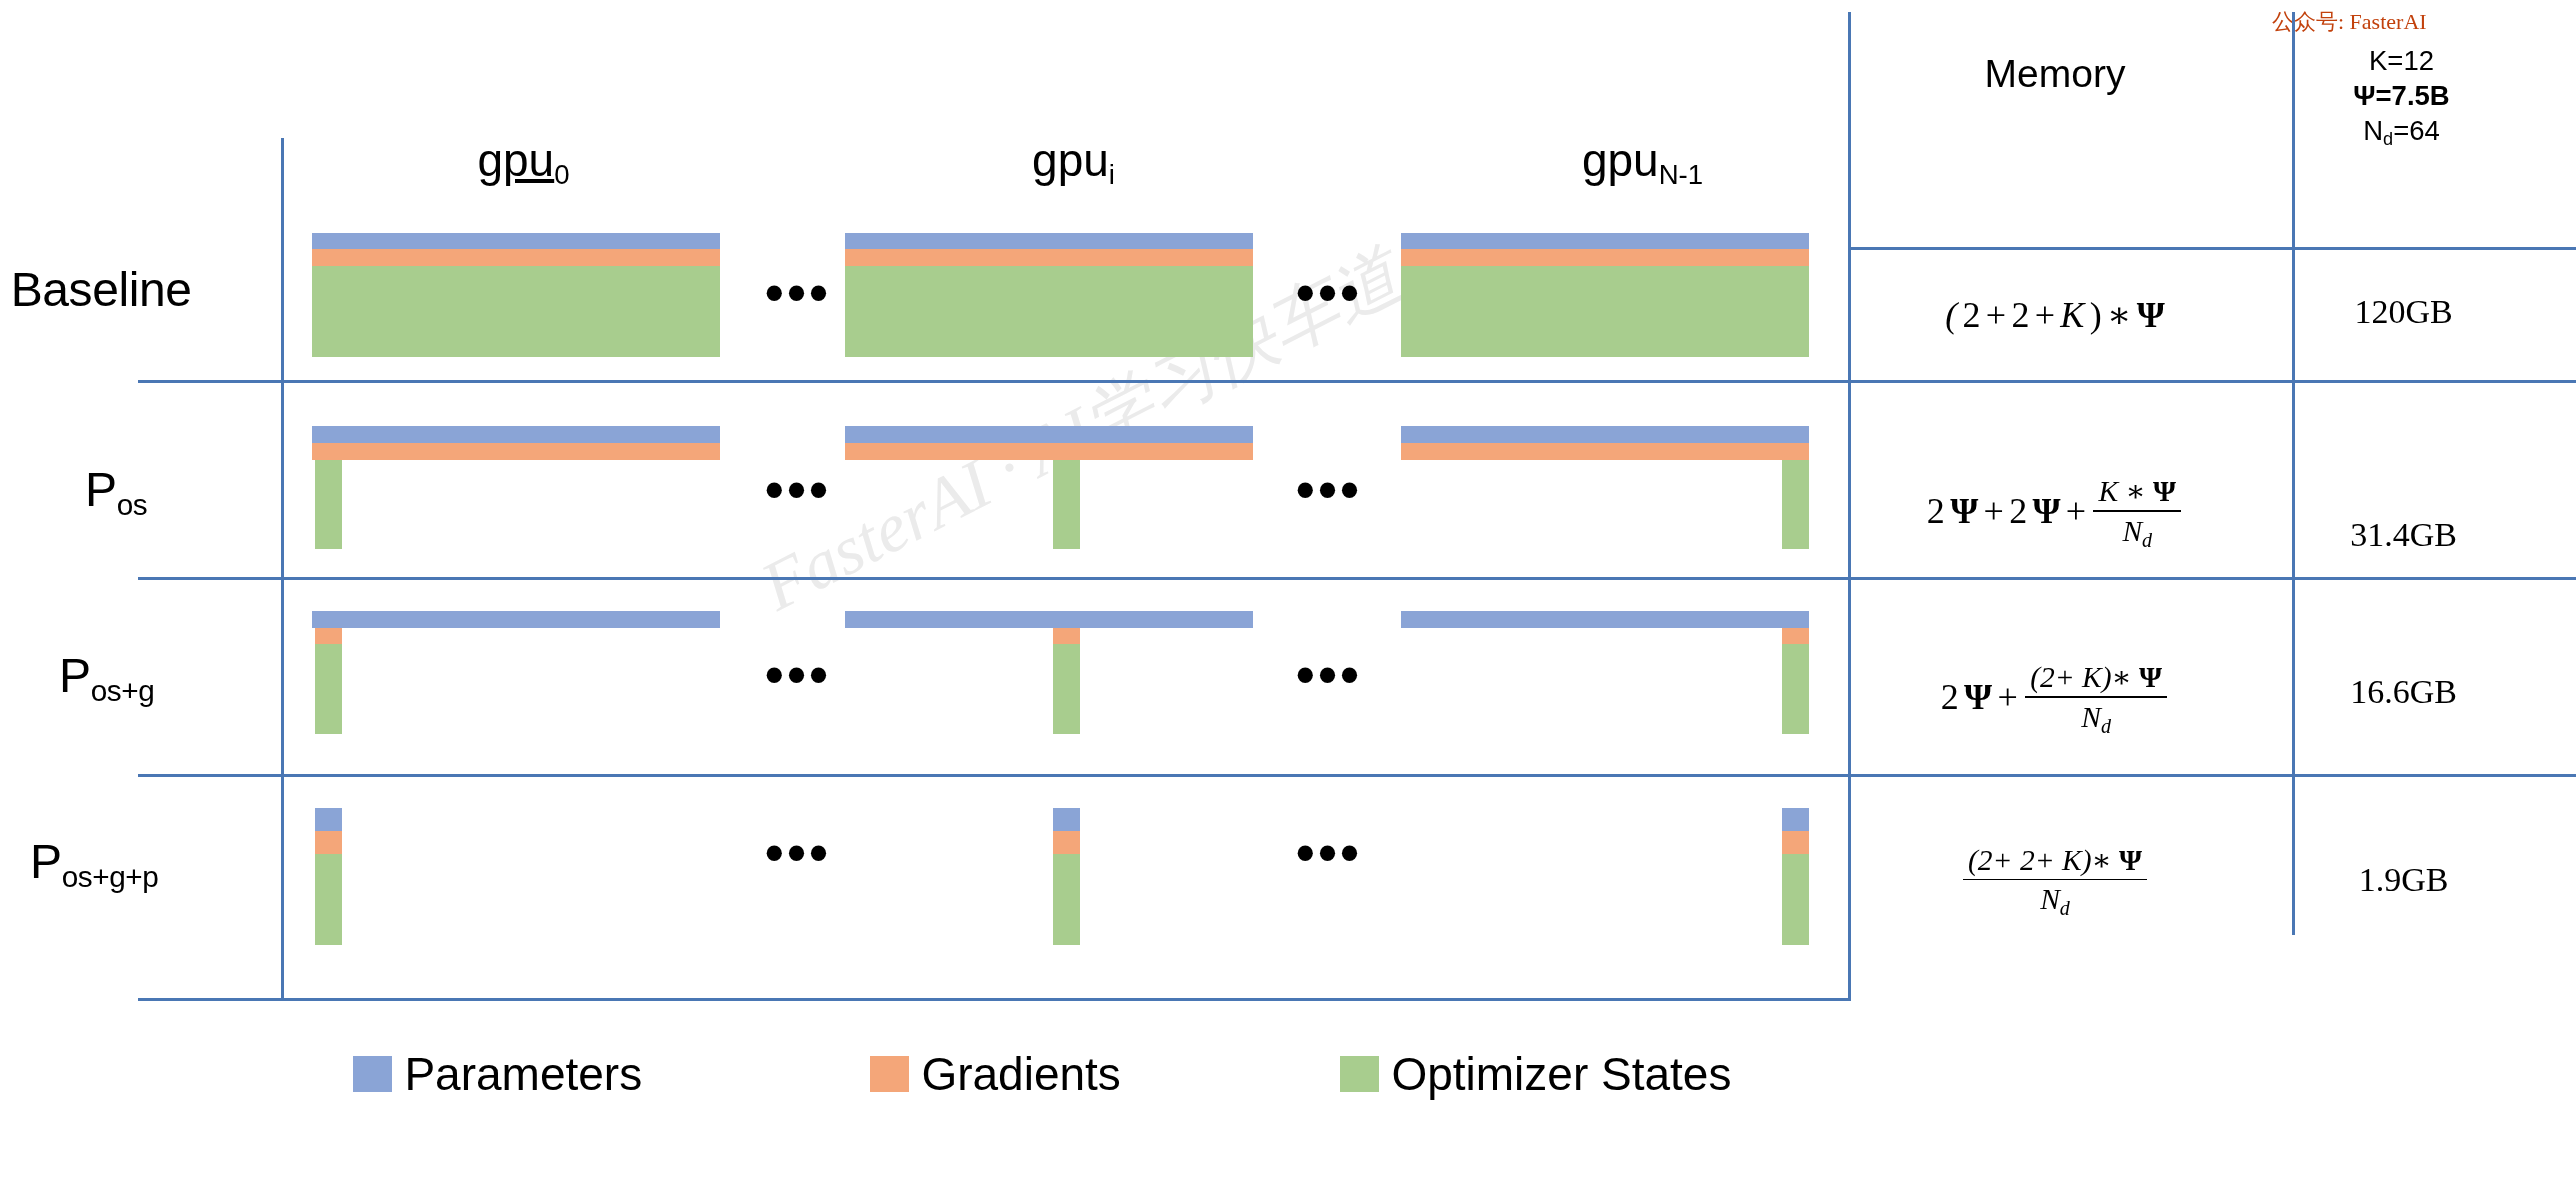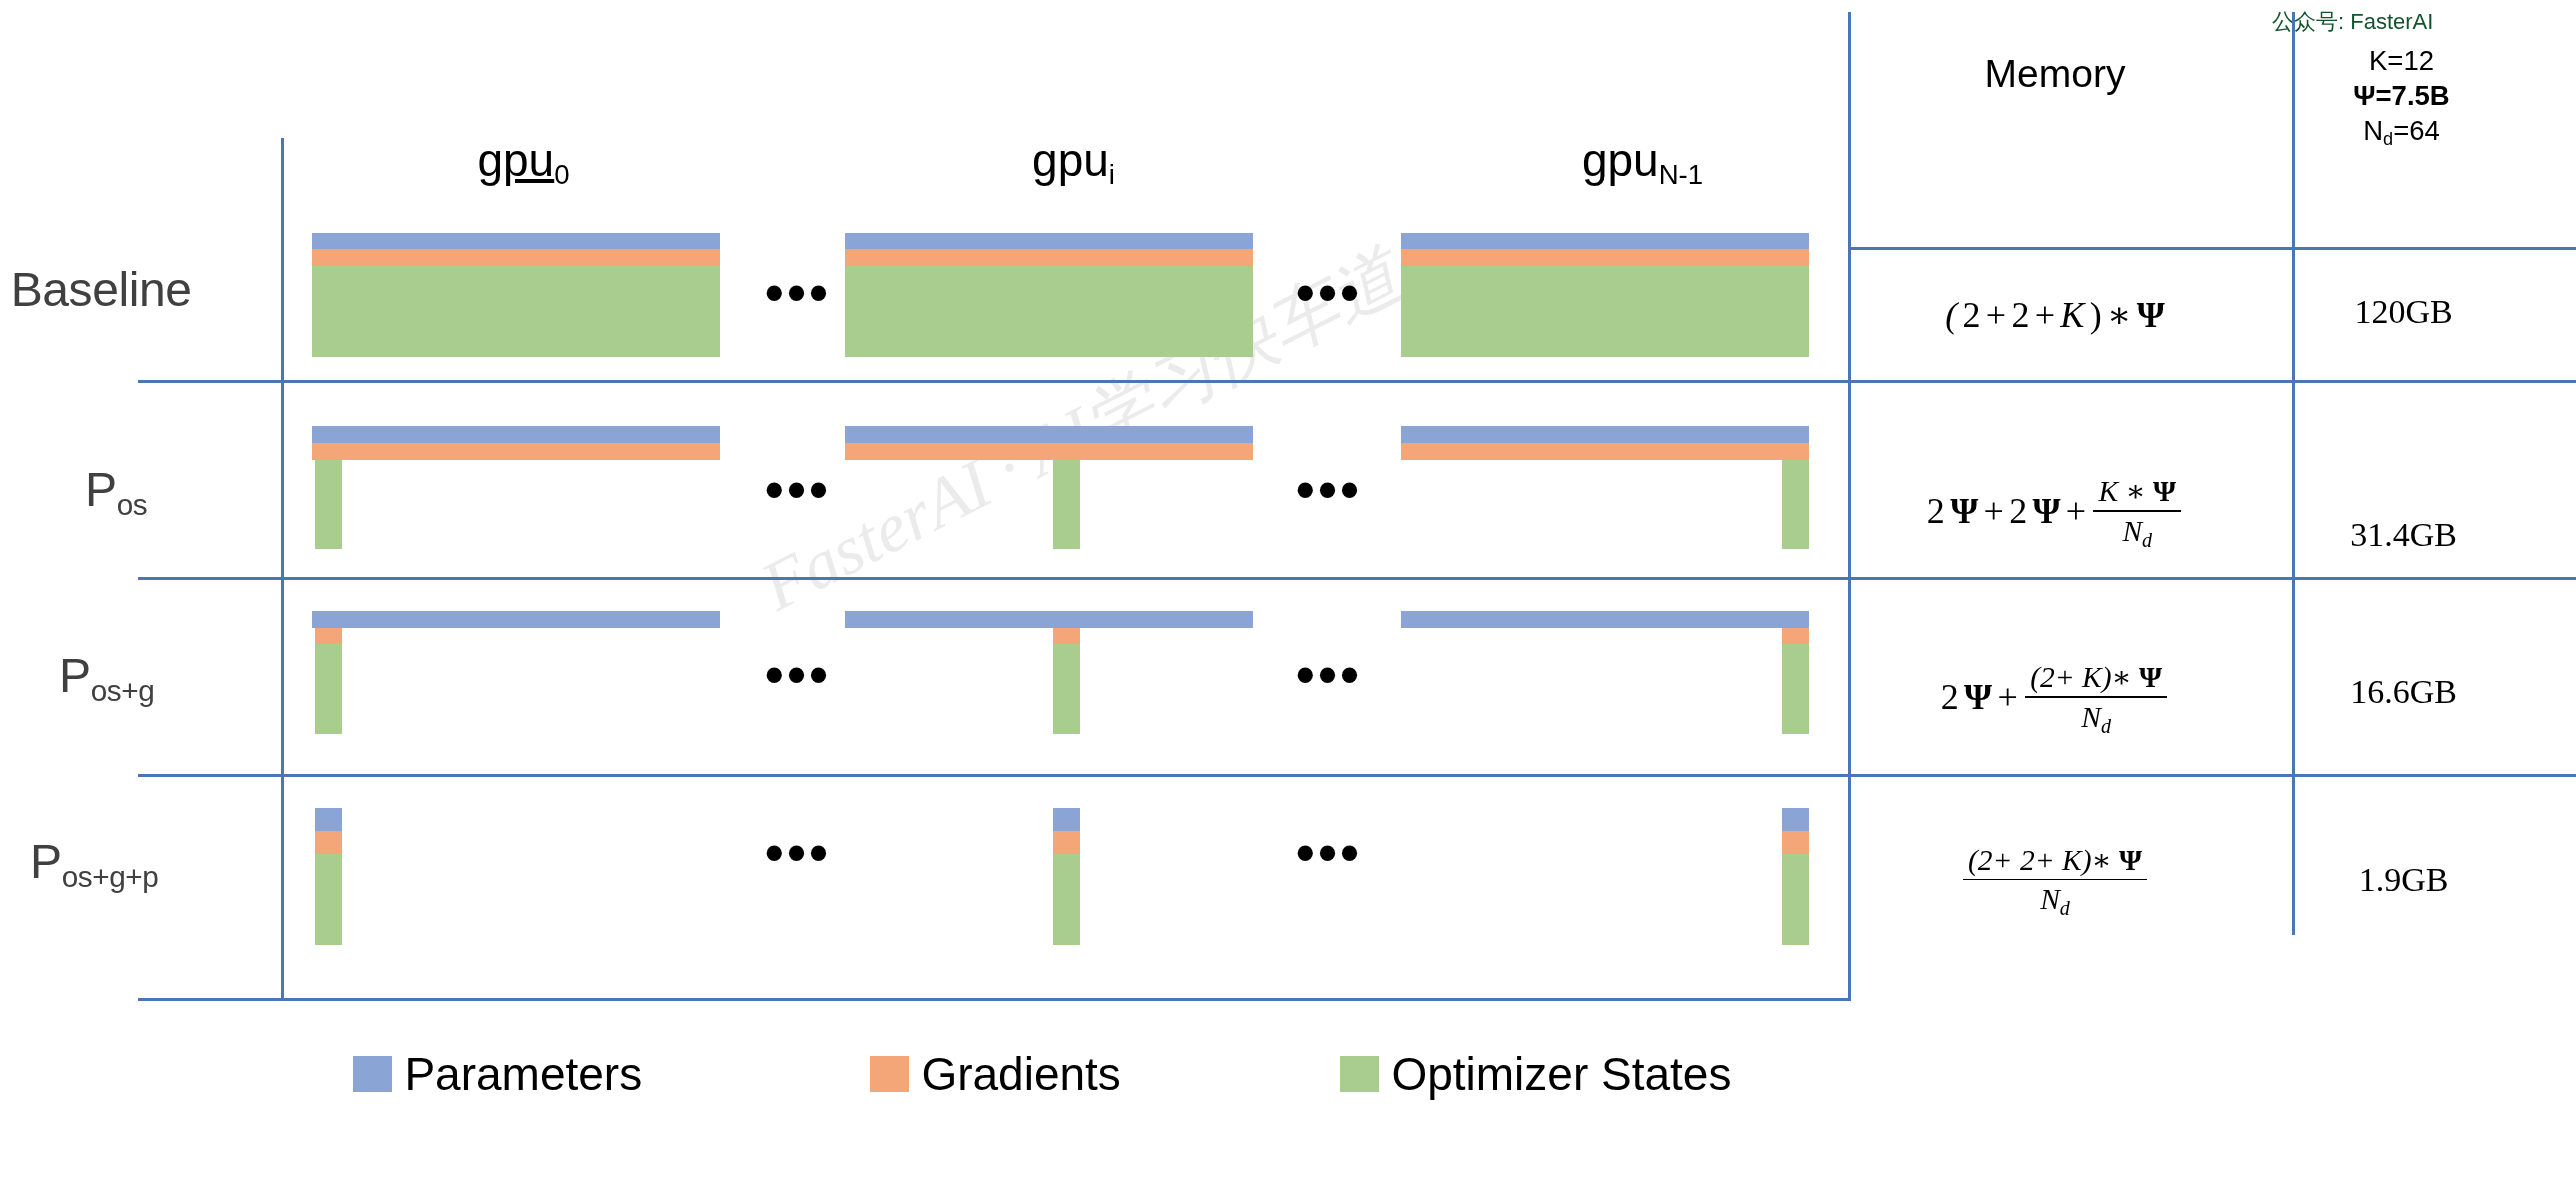--- a/index.html
+++ b/index.html
@@ -3,33 +3,33 @@
 <meta charset="utf-8">
 <style>
   html,body{margin:0;padding:0;background:#ffffff;}
   body{width:2576px;height:1194px;position:relative;overflow:hidden;
        font-family:"Liberation Sans","DejaVu Sans",sans-serif;color:#000;}
 
   .canvas{position:absolute;inset:0;}
 
   
   .wm-brand{position:absolute;left:2272px;top:7px;width:293px;
-            font-family:Liberation Sans, sans-serif;
-            font-size:22px;color:#14532d;letter-spacing:0px;white-space:nowrap;}
+            font-family:Liberation Serif, serif;
+            font-size:22px;color:#c2410c;letter-spacing:0px;white-space:nowrap;}
   .wm-diag{position:absolute;left:746px;top:550px;width:888px;
            transform:rotate(-27deg);transform-origin:0 0;
            font-family:"Liberation Serif","DejaVu Serif",serif;
            font-size:69px;color:#ebebeb;white-space:nowrap;font-style:italic;}
 
   
   .vline{position:absolute;background:#4a77b4;width:2.7px;}
   .hline{position:absolute;background:#4a77b4;height:2.7px;}
 
   
-  .rowlabel{position:absolute;font-size:48px;color:#404040;white-space:nowrap;
+  .rowlabel{position:absolute;font-size:48px;color:#000000;white-space:nowrap;
             letter-spacing:-0.4px;}
   .rowlabel sub{font-size:0.62em;vertical-align:baseline;position:relative;top:0.30em;}
 
   
   .gpuhead{position:absolute;font-size:46px;white-space:nowrap;text-align:center;}
   .gpuhead sub{font-size:0.60em;vertical-align:baseline;position:relative;top:0.30em;}
 
   
   .ellip{position:absolute;font-size:53px;font-weight:700;letter-spacing:3.6px;
          line-height:1;white-space:nowrap;color:#000;}

